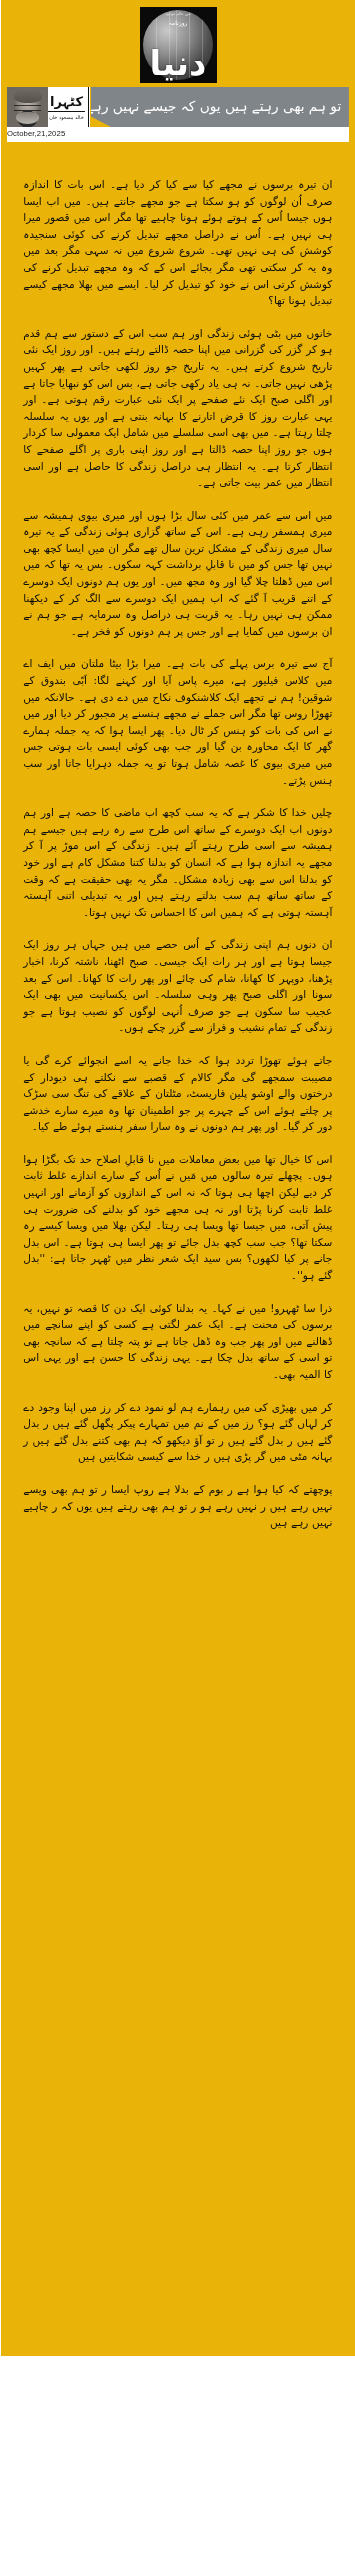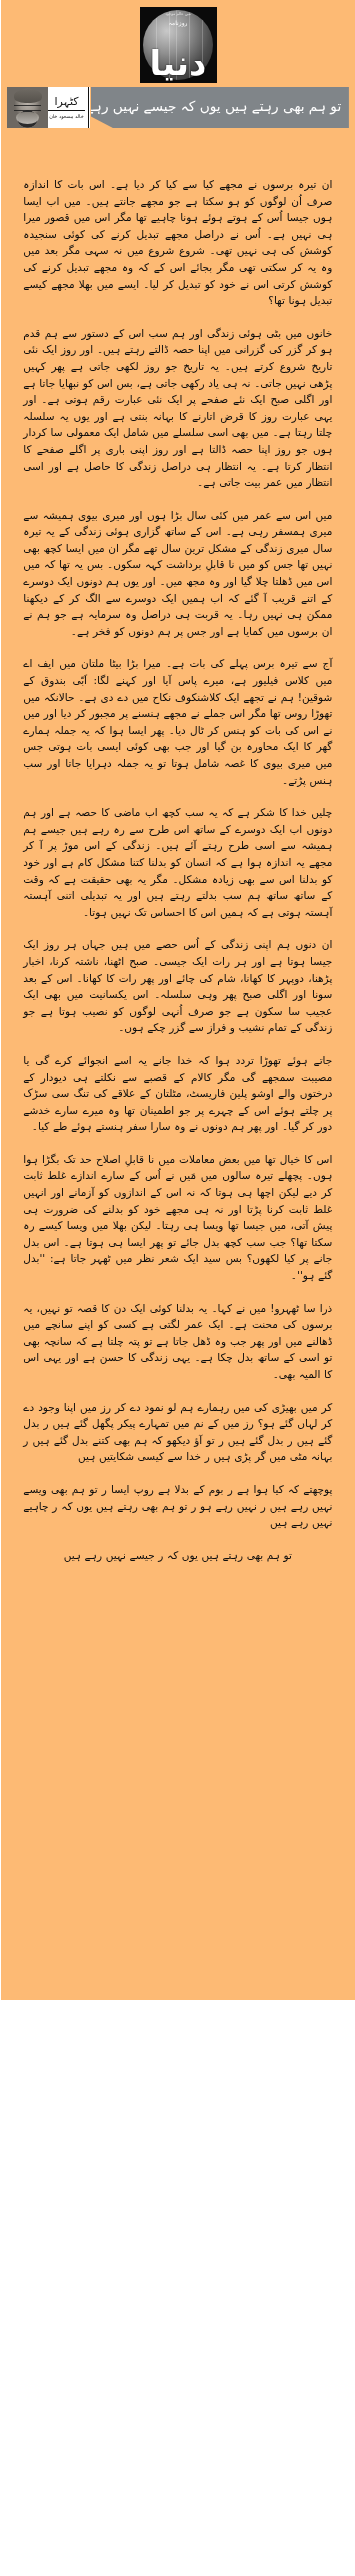--- a/index.html
+++ b/index.html
@@ -12,22 +12,22 @@
     width: 356px;
     height: 2576px;
     position: relative;
     font-family: "Liberation Sans", sans-serif;
     overflow: hidden;
   }
 
   .page {
     position: relative;
     width: 356px;
-    height: 2000px;
-    background: #fdba74;
+    height: 2356px;
+    background: #eab308;
   }
 
   
   .masthead {
     position: absolute;
     top: 6.6px;
     left: 0;
     width: 356px;
     height: 77px;
     display: flex;
@@ -141,22 +141,22 @@
     border-right: 1.1px solid #111111;
     display: flex;
     flex-direction: column;
     align-items: center;
     justify-content: center;
     padding-right: 3.3px;
     box-sizing: border-box;
   }
   .column-name {
     font-family: "DejaVu Sans", sans-serif;
-    font-size: 11px;
-    font-weight: 400;
+    font-size: 13px;
+    font-weight: 700;
     color: #111111;
     line-height: 1;
     direction: rtl;
   }
   .column-author-name {
     margin-top: 2.7px;
     font-family: "DejaVu Sans", sans-serif;
     font-size: 5px;
     color: #1a1a1a;
     direction: rtl;
@@ -297,31 +297,33 @@
   <div class="column-block">
     <div class="author-photo">
       <div class="beard"></div>
     </div>
     <div class="column-name-cell">
       <div class="column-name">کٹہرا</div>
       <div class="column-author-name">خالد مسعود خان</div>
     </div>
   </div>
 
+  <div class="date-row">
+    <div class="date-text">October,21,2025</div>
+  </div>
 
 
   <div class="article" id="article-body">
       <p>ان تیرہ برسوں نے مجھے کیا سے کیا کر دیا ہے۔ اس بات کا اندازہ صرف اُن لوگوں کو ہو سکتا ہے جو مجھے جانتے ہیں۔ میں اب ایسا ہوں جیسا اُس کے ہوتے ہوئے ہونا چاہیے تھا مگر اس میں قصور میرا ہی نہیں ہے۔ اُس نے دراصل مجھے تبدیل کرنے کی کوئی سنجیدہ کوشش کی ہی نہیں تھی۔ شروع شروع میں نہ سہی مگر بعد میں وہ یہ کر سکتی تھی مگر بجائے اس کے کہ وہ مجھے تبدیل کرنے کی کوشش کرتی اس نے خود کو تبدیل کر لیا۔ ایسے میں بھلا مجھے کیسے تبدیل ہونا تھا؟</p>
       <p>خانوں میں بٹی ہوئی زندگی اور ہم سب اس کے دستور سے ہم قدم ہو کر گزر کی گزرانی میں اپنا حصہ ڈالتے رہتے ہیں۔ اور روز ایک نئی تاریخ شروع کرتے ہیں۔ یہ تاریخ جو روز لکھی جاتی ہے پھر کہیں پڑھی نہیں جاتی۔ نہ ہی یاد رکھی جاتی ہے، بس اس کو نبھایا جاتا ہے اور اگلی صبح ایک نئے صفحے پر ایک نئی عبارت رقم ہوتی ہے۔ اور یہی عبارت روز کا قرض اتارنے کا بہانہ بنتی ہے اور یوں یہ سلسلہ چلتا رہتا ہے۔ میں بھی اسی سلسلے میں شامل ایک معمولی سا کردار ہوں جو روز اپنا حصہ ڈالتا ہے اور روز اپنی باری پر اگلے صفحے کا انتظار کرتا ہے۔ یہ انتظار ہی دراصل زندگی کا حاصل ہے اور اسی انتظار میں عمر بیت جاتی ہے۔</p>
       <p>میں اس سے عمر میں کئی سال بڑا ہوں اور میری بیوی ہمیشہ سے میری ہمسفر رہی ہے۔ اس کے ساتھ گزاری ہوئی زندگی کے یہ تیرہ سال میری زندگی کے مشکل ترین سال تھے مگر ان میں ایسا کچھ بھی نہیں تھا جس کو میں نا قابلِ برداشت کہہ سکوں۔ بس یہ تھا کہ میں اس میں ڈھلتا چلا گیا اور وہ مجھ میں۔ اور یوں ہم دونوں ایک دوسرے کے اتنے قریب آ گئے کہ اب ہمیں ایک دوسرے سے الگ کر کے دیکھنا ممکن ہی نہیں رہا۔ یہ قربت ہی دراصل وہ سرمایہ ہے جو ہم نے ان برسوں میں کمایا ہے اور جس پر ہم دونوں کو فخر ہے۔</p>
       <p>آج سے تیرہ برس پہلے کی بات ہے۔ میرا بڑا بیٹا ملتان میں ایف اے میں کلاس فیلیور ہے، میرے پاس آیا اور کہنے لگا: اَبّی بندوق کے شوقین! ہم نے تجھے ایک کلاشنکوف نکاح میں دے دی ہے۔ حالانکہ میں تھوڑا روس تھا مگر اس جملے نے مجھے ہنسنے پر مجبور کر دیا اور میں نے اس کی بات کو ہنس کر ٹال دیا۔ پھر ایسا ہوا کہ یہ جملہ ہمارے گھر کا ایک محاورہ بن گیا اور جب بھی کوئی ایسی بات ہوتی جس میں میری بیوی کا غصہ شامل ہوتا تو یہ جملہ دہرایا جاتا اور سب ہنس پڑتے۔</p>
       <p>چلیں خدا کا شکر ہے کہ یہ سب کچھ اب ماضی کا حصہ ہے اور ہم دونوں اب ایک دوسرے کے ساتھ اس طرح سے رہ رہے ہیں جیسے ہم ہمیشہ سے اسی طرح رہتے آئے ہیں۔ زندگی کے اس موڑ پر آ کر مجھے یہ اندازہ ہوا ہے کہ انسان کو بدلنا کتنا مشکل کام ہے اور خود کو بدلنا اس سے بھی زیادہ مشکل۔ مگر یہ بھی حقیقت ہے کہ وقت کے ساتھ ساتھ ہم سب بدلتے رہتے ہیں اور یہ تبدیلی اتنی آہستہ آہستہ ہوتی ہے کہ ہمیں اس کا احساس تک نہیں ہوتا۔</p>
       <p>ان دنوں ہم اپنی زندگی کے اُس حصے میں ہیں جہاں ہر روز ایک جیسا ہوتا ہے اور ہر رات ایک جیسی۔ صبح اٹھنا، ناشتہ کرنا، اخبار پڑھنا، دوپہر کا کھانا، شام کی چائے اور پھر رات کا کھانا۔ اس کے بعد سونا اور اگلی صبح پھر وہی سلسلہ۔ اس یکسانیت میں بھی ایک عجیب سا سکون ہے جو صرف اُنہی لوگوں کو نصیب ہوتا ہے جو زندگی کے تمام نشیب و فراز سے گزر چکے ہوں۔</p>
       <p>جاتے ہوئے تھوڑا تردد ہوا کہ خدا جانے یہ اسے انجوائے کرے گی یا مصیبت سمجھے گی مگر کالام کے قصبے سے نکلتے ہی دیودار کے درختوں والے اوشو پلین فاریسٹ، مٹلتان کے علاقے کی تنگ سی سڑک پر چلتے ہوئے اس کے چہرے پر جو اطمینان تھا وہ میرے سارے خدشے دور کر گیا۔ اور پھر ہم دونوں نے وہ سارا سفر ہنستے ہوئے طے کیا۔</p>
       <p>اس کا خیال تھا میں بعض معاملات میں نا قابلِ اصلاح حد تک بگڑا ہوا ہوں۔ پچھلے تیرہ سالوں میں مَیں نے اُس کے سارے اندازے غلط ثابت کر دیے لیکن اچھا ہی ہوتا کہ نہ اس کے اندازوں کو آزمانے اور انہیں غلط ثابت کرنا پڑتا اور نہ ہی مجھے خود کو بدلنے کی ضرورت ہی پیش آتی، میں جیسا تھا ویسا ہی رہتا۔ لیکن بھلا میں ویسا کیسے رہ سکتا تھا؟ جب سب کچھ بدل جائے تو پھر ایسا ہی ہوتا ہے۔ اس بدل جانے پر کیا لکھوں؟ بس سید ایک شعر نظر میں ٹھہر جاتا ہے: ''بدل گئے ہو''۔</p>
       <p>ذرا سا ٹھہرو! میں نے کہا۔ یہ بدلنا کوئی ایک دن کا قصہ تو نہیں، یہ برسوں کی محنت ہے۔ ایک عمر لگتی ہے کسی کو اپنے سانچے میں ڈھالنے میں اور پھر جب وہ ڈھل جاتا ہے تو پتہ چلتا ہے کہ سانچہ بھی تو اسی کے ساتھ بدل چکا ہے۔ یہی زندگی کا حسن ہے اور یہی اس کا المیہ بھی۔</p>
       <p>کر میں بھیڑی کی میں رہمارے ہم لو نمود دے کر رز میں اپنا وجود دے کر لہاں گئے ہو؟ رز میں کے نم میں تمہارے پیکر پگھل گئے ہیں ر بدل گئے ہیں ر بدل گئے ہیں ر تو آؤ دیکھو کہ ہم بھی کتنے بدل گئے ہیں ر بہانہ مٹی میں گر پڑی ہیں ر خدا سے کیسی شکایتیں ہیں</p>
       <p>پوچھتے کہ کیا ہوا ہے ر بوم کے بدلا ہے روپ ایسا ر تو ہم بھی ویسے نہیں رہے ہیں ر نہیں رہے ہو ر تو ہم بھی رہتے ہیں یوں کہ ر چاہیے نہیں رہے ہیں</p>
-      <p class="last-line">تو ہم بھی رہتے ہیں یوں کہ ر جیسے نہیں رہے ہیں</p>
     </div>
 
 </div>
 
 
 </body></html>

